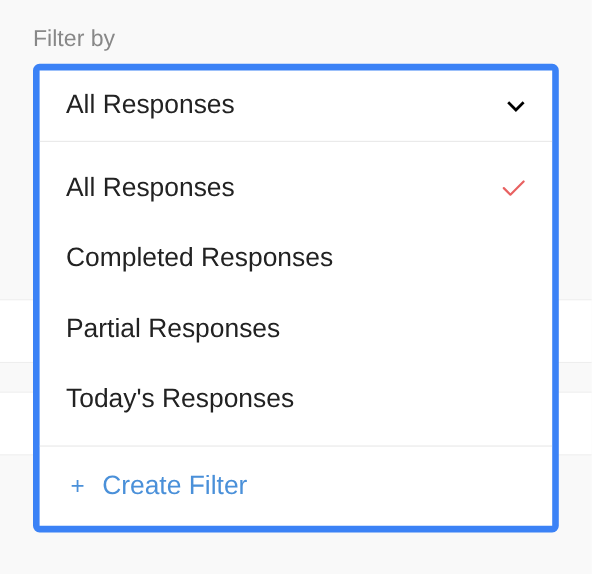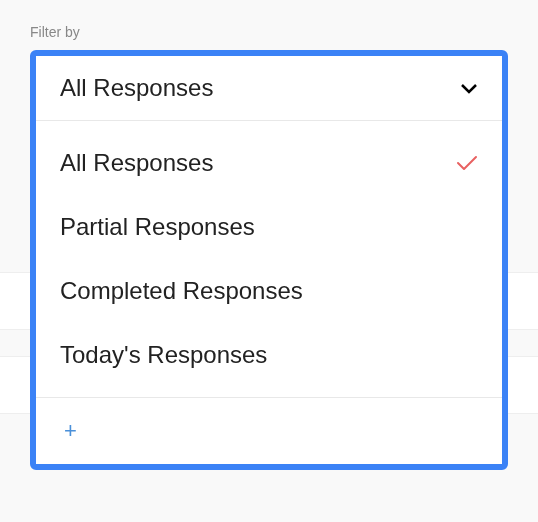--- a/index.html
+++ b/index.html
@@ -10,21 +10,21 @@
     body {
       font-family: -apple-system, BlinkMacSystemFont, "Segoe UI", Helvetica, Arial, sans-serif;
       background: #f9f9f9;
       width: 538px;
       height: 522px;
       padding: 24px 30px;
       position: relative;
     }
     .filter-label {
       color: #888888;
-      font-size: 14px;
+      font-size: 21px;
       font-weight: 400;
       margin-bottom: 10px;
     }
     .dropdown-container {
       background: #ffffff;
       border: 6px solid #3b82f6;
       border-radius: 6px;
       overflow: hidden;
     }
     .dropdown-header {
@@ -136,29 +136,30 @@
     <div class="dropdown-item">
       <span class="dropdown-item-text">All Responses</span>
       <span class="check-icon">
         <svg width="22" height="16" viewBox="0 0 22 16" fill="none">
           <path d="M2 8 L8 14 L20 2" stroke="#e86161" stroke-width="2" fill="none" stroke-linecap="round" stroke-linejoin="round"></path>
         </svg>
       </span>
     </div>
 
     <div class="dropdown-item">
-      <span class="dropdown-item-text">Partial Responses</span>
+      <span class="dropdown-item-text">Completed Responses</span>
     </div>
 
     <div class="dropdown-item">
-      <span class="dropdown-item-text">Completed Responses</span>
+      <span class="dropdown-item-text">Partial Responses</span>
     </div>
 
     <div class="dropdown-item">
       <span class="dropdown-item-text">Today's Responses</span>
     </div>
 
     <div class="create-filter">
       <span class="plus-icon">+</span>
+      <span class="create-filter-text">Create Filter</span>
     </div>
 
   </div>
 </div>
 
 </body></html>

